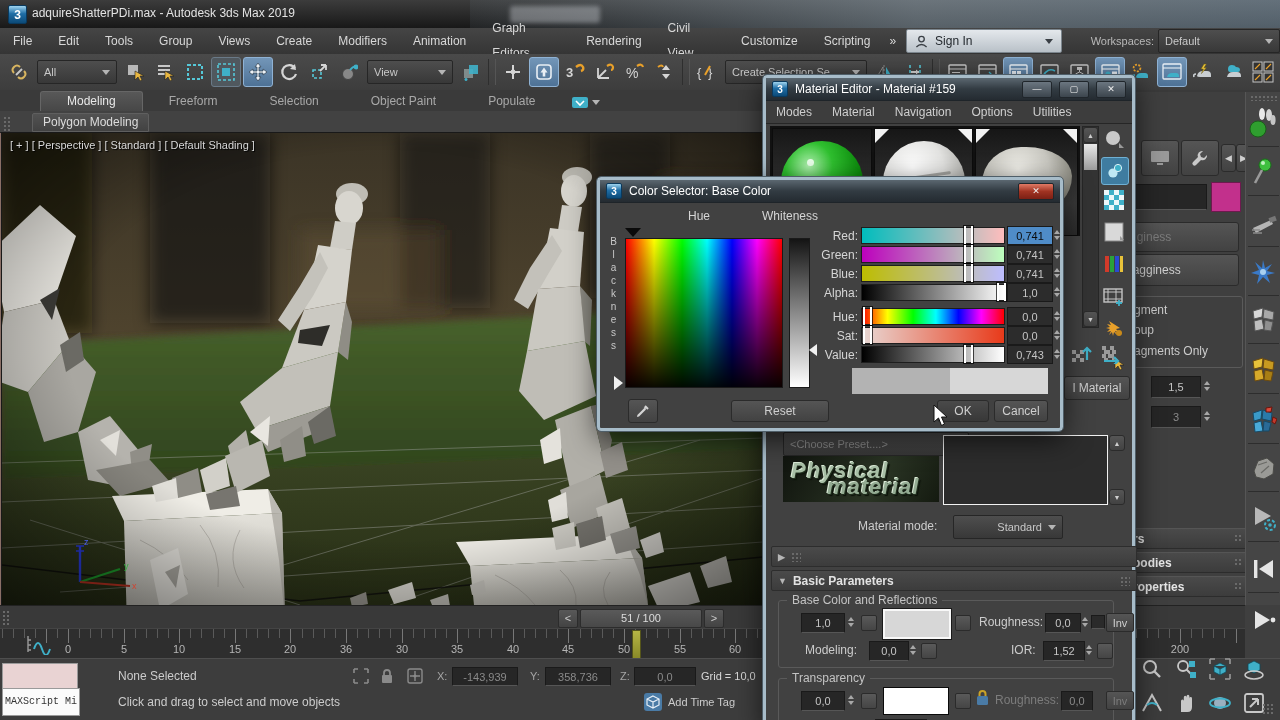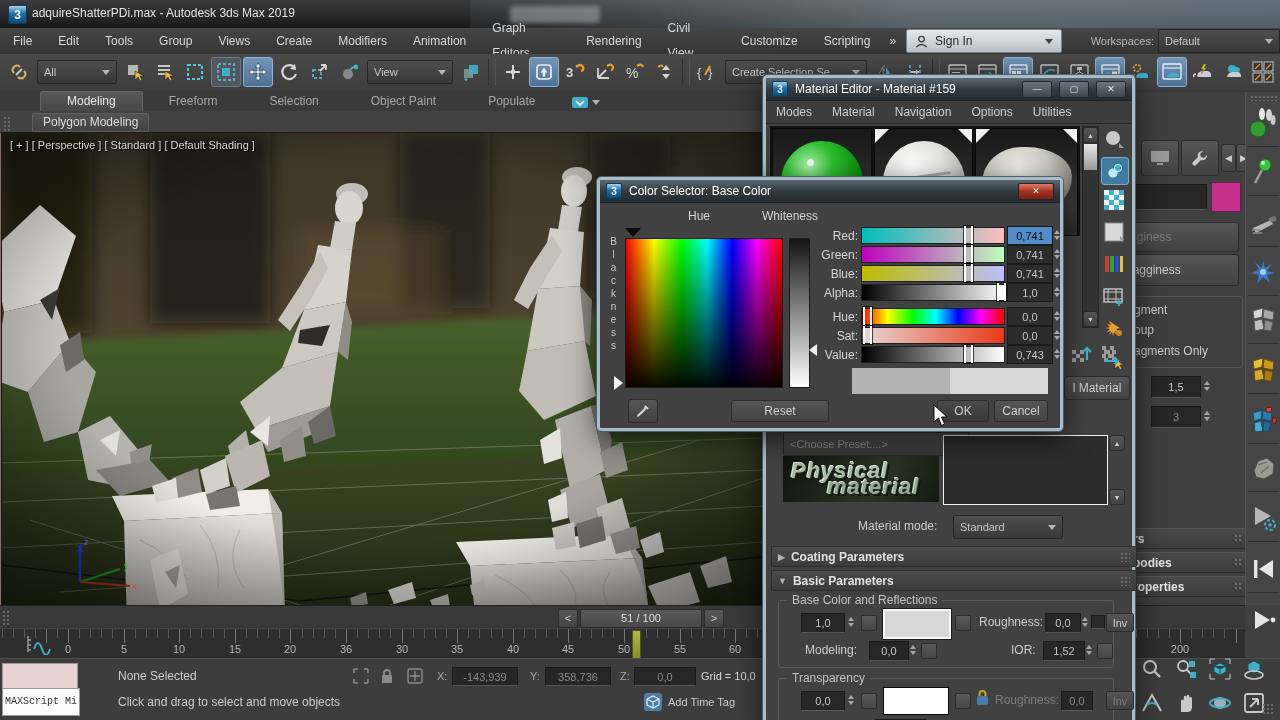--- a/index.html
+++ b/index.html
@@ -864,27 +864,26 @@
     </div>
 
     <div class="abs" style="left:177px;top:357px;width:163px;height:68px;background:#2c2c2c;border:1px solid #f2f2f2;"></div>
     <div class="abs" style="left:343px;top:357px;width:16px;height:68px;">
       <div class="btn" style="height:14px;font-size:7px;">▲</div>
       <div class="btn abs" style="left:0;top:54px;width:14px;height:14px;font-size:7px;">▼</div>
     </div>
 
     <span class="abs txt" style="left:92px;top:441px;">Material mode:</span>
     <div class="abs drop" style="left:187px;top:437px;width:96px;">
-      <span style="flex:1;">Standard</span>
+      <span style="flex:1;text-align:right;">Standard</span>
       <span class="caret"></span>
     </div>
 
     <div class="abs rollout" style="left:5px;top:468px;width:352px;">
       <span style="color:#b5b5b5;font-size:9px;">▶</span>
-      <span style="flex:1;">Coating Parameters</span>
       <div class="dots" style="width:10px;height:10px;"></div>
     </div>
     <div class="abs rollout" style="left:5px;top:492px;width:352px;">
       <span style="color:#b5b5b5;font-size:9px;">▼</span>
       <span style="flex:1;">Basic Parameters</span>
       <div class="dots" style="width:10px;height:10px;"></div>
     </div>
 
     <div class="grp" style="left:12px;top:522px;width:334px;height:66px;">
       <span class="legend">Base Color and Reflections</span>

